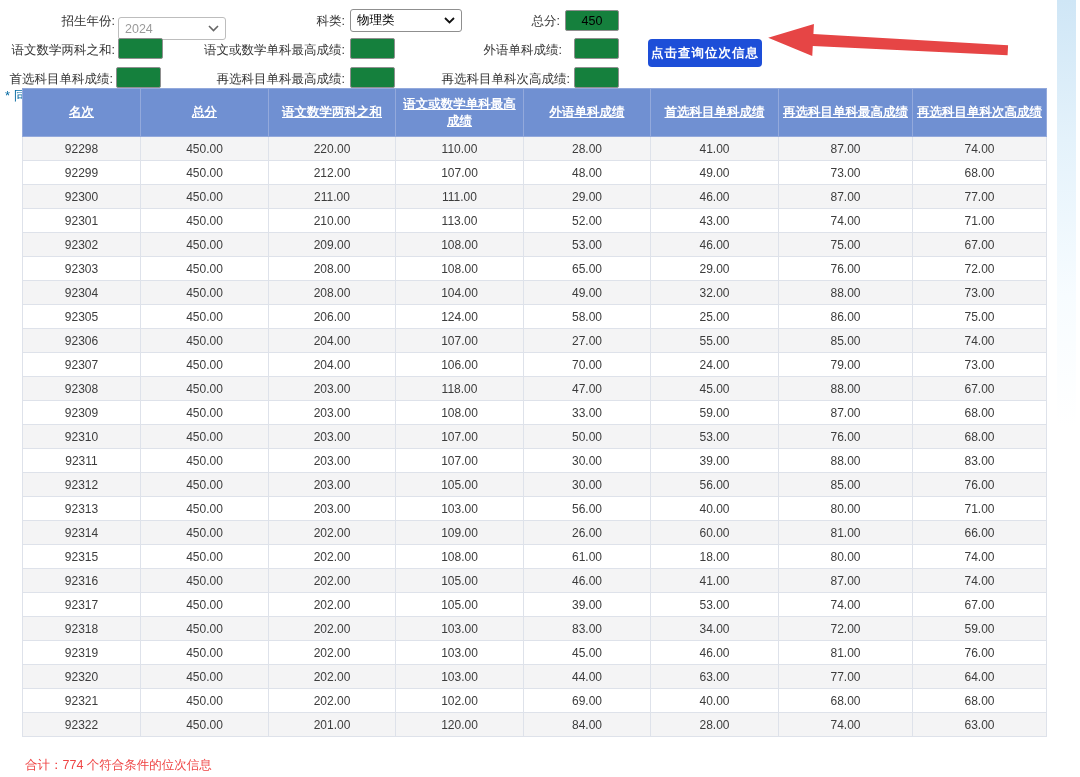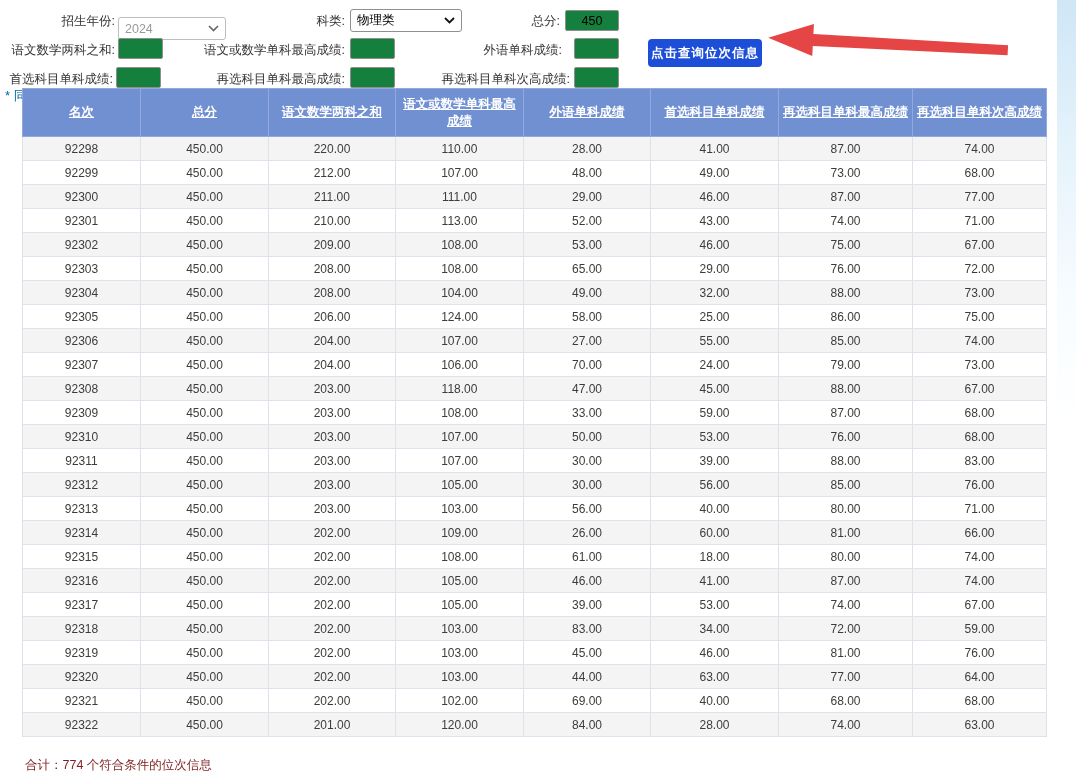--- a/index.html
+++ b/index.html
@@ -33,21 +33,21 @@
   .rank-table { position:absolute; left:22px; top:88px; width:1024px;
     border-collapse:collapse; table-layout:fixed; }
   .rank-table th { background:#7090d2; color:#fff; font-size:12.5px; font-weight:bold;
     height:48px; vertical-align:middle; text-align:center; border:1px solid #93a9dc; padding:1px 2px; }
   .rank-table th span { text-decoration:underline; cursor:pointer; }
   .rank-table td { height:24px; font-size:12px; color:#3c3c3c; text-align:center;
     border:1px solid #dee2ea; padding:0 2px; white-space:nowrap; }
   .rank-table tbody tr:nth-child(odd) { background:#f4f4f5; }
   .rank-table tbody tr:nth-child(even) { background:#ffffff; }
 
-  .footer-summary { position:absolute; left:25px; top:757px; font-size:12.5px; color:#7f1d1d; white-space:nowrap; }
+  .footer-summary { position:absolute; left:25px; top:757px; font-size:12.5px; color:#ef4444; white-space:nowrap; }
 </style>
 </head>
 <body>
 
 <div class="page">
 
   <div class="form-area">
 
     <span class="f-label" style="left:0;top:13px;width:115px;">招生年份:</span>
     <div class="f-select disabled" style="left:118px;top:9px;width:108px;margin-top:8px;">

